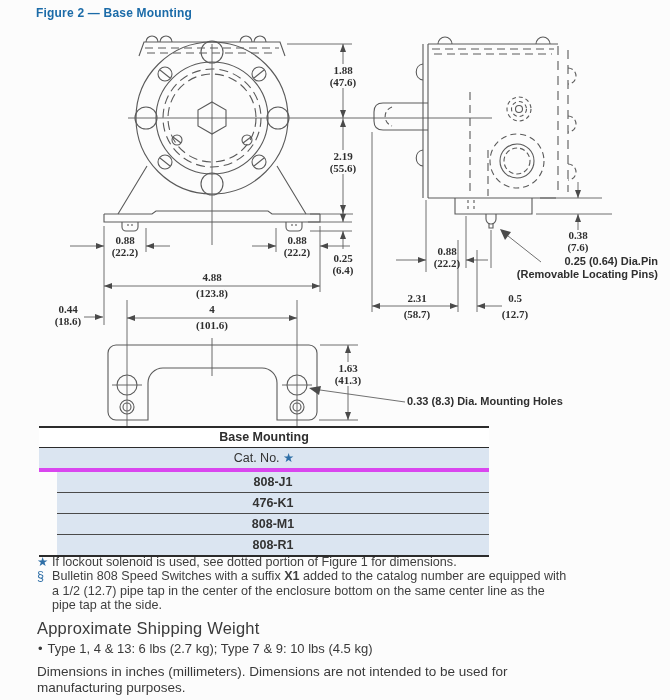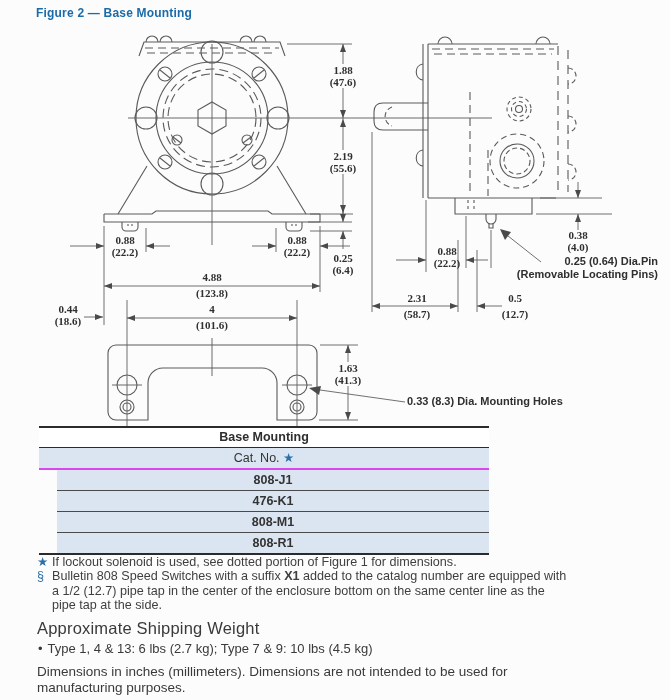--- a/index.html
+++ b/index.html
@@ -30,21 +30,21 @@
     position:absolute;left:39px;top:426px;width:450px;
     border-top:2px solid #2b2b2b;border-bottom:2px solid #2b2b2b;
     font-size:12.5px;color:#333;
   }
   #base-table .trow{
     height:19px;line-height:19px;text-align:center;background:#ffffff;
     font-weight:bold;border-bottom:1.5px solid #2b2b2b;color:#2e2e2e;
   }
   #base-table .hrow{
     height:20px;line-height:20px;text-align:center;background:#dbe5f1;
-    border-bottom:2px solid #d946ef;color:#333;
+    border-bottom:4px solid #d946ef;color:#333;
   }
   #base-table .hrow .star{color:#2f6fa7;}
   #base-table .drow{
     height:20px;line-height:20px;text-align:center;background:#dbe5f1;
     font-weight:bold;border-bottom:1px solid #4a4a4a;color:#333;margin-left:18px;
   }
   #base-table .drow:last-child{border-bottom:none;}
   
   #footnotes{position:absolute;left:37px;top:555px;width:532px;}
   .fn{display:flex;font-size:12.6px;line-height:14.4px;color:#3f3f3f;}
@@ -257,21 +257,21 @@
   <div class="dim" style="left:46px;top:303px;width:44px;">
     <span>0.44</span>
       <span>(18.6)</span>
   </div>
   <div class="dim split" style="left:180px;top:303px;width:64px;">
     <span>4</span>
       <span class="mm">(101.6)</span>
   </div>
   <div class="dim" style="left:556px;top:229px;width:44px;">
     <span>0.38</span>
-      <span>(4.0)</span>
+      <span>(7.6)</span>
   </div>
   <div class="dim" style="left:425px;top:245px;width:44px;">
     <span>0.88</span>
       <span>(22.2)</span>
   </div>
   <div class="dim split" style="left:395px;top:292px;width:44px;">
     <span>2.31</span>
       <span class="mm">(58.7)</span>
   </div>
   <div class="dim split" style="left:494px;top:292px;width:42px;">

